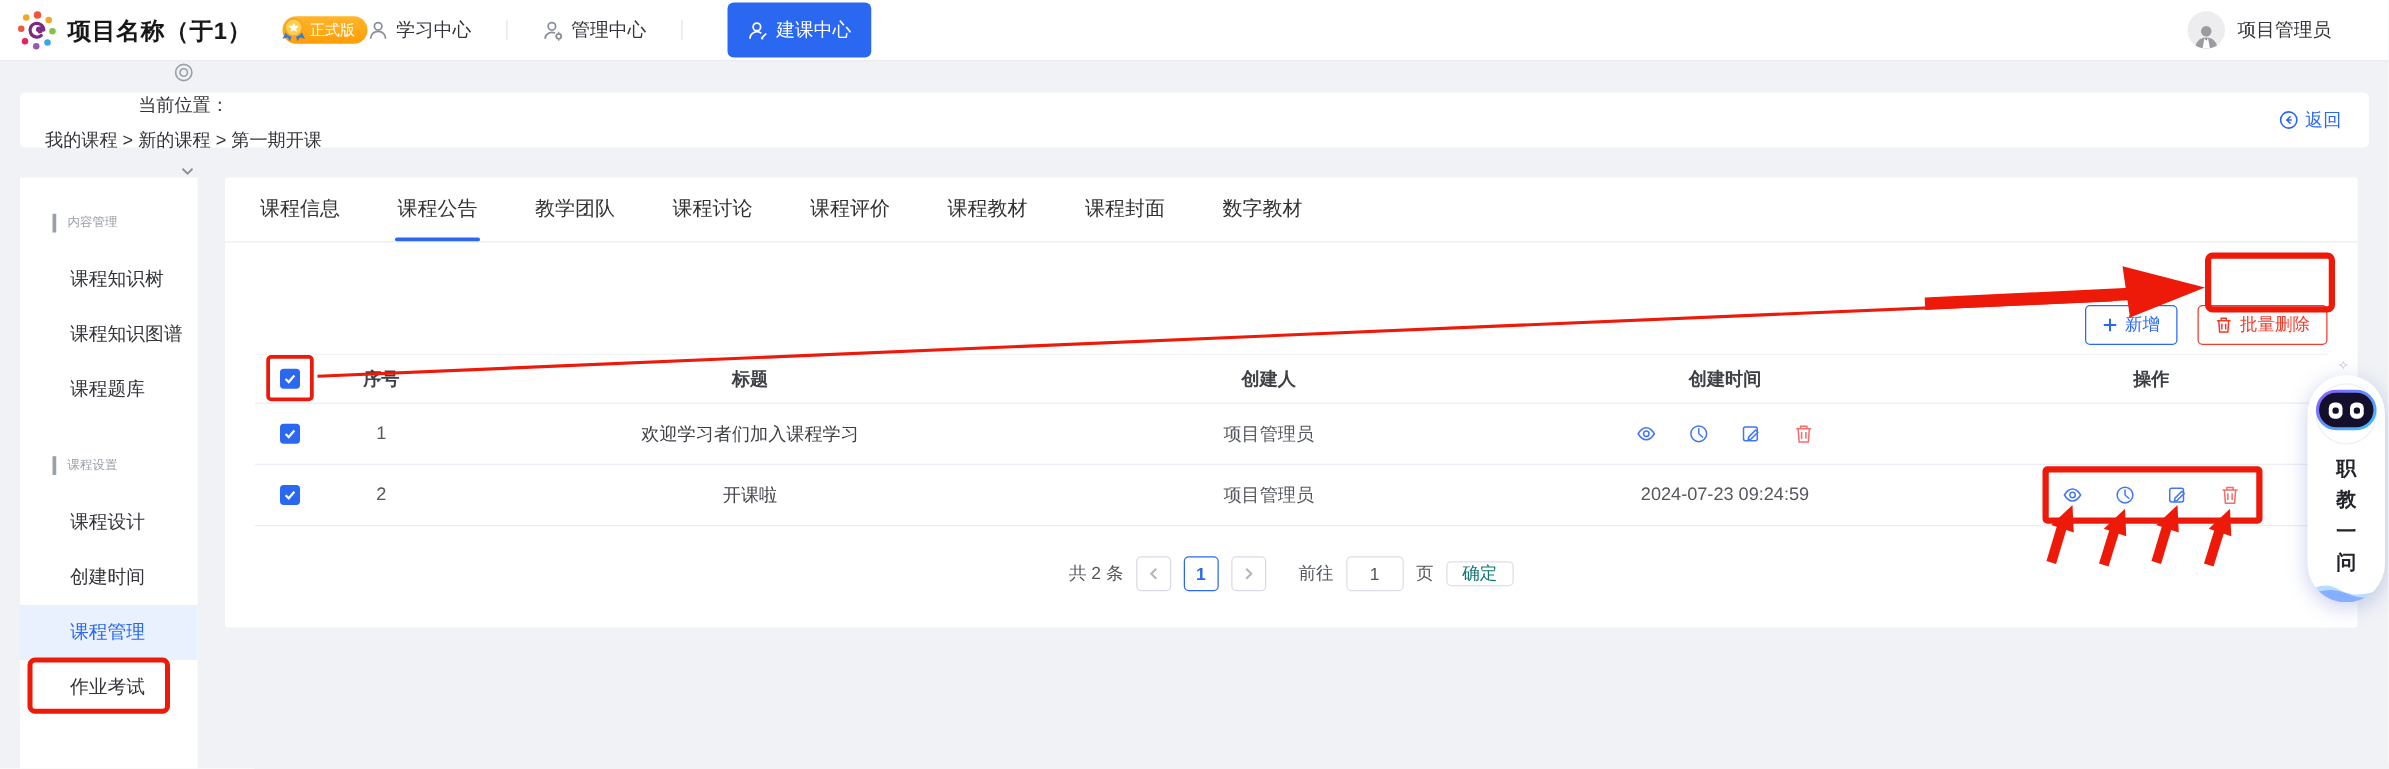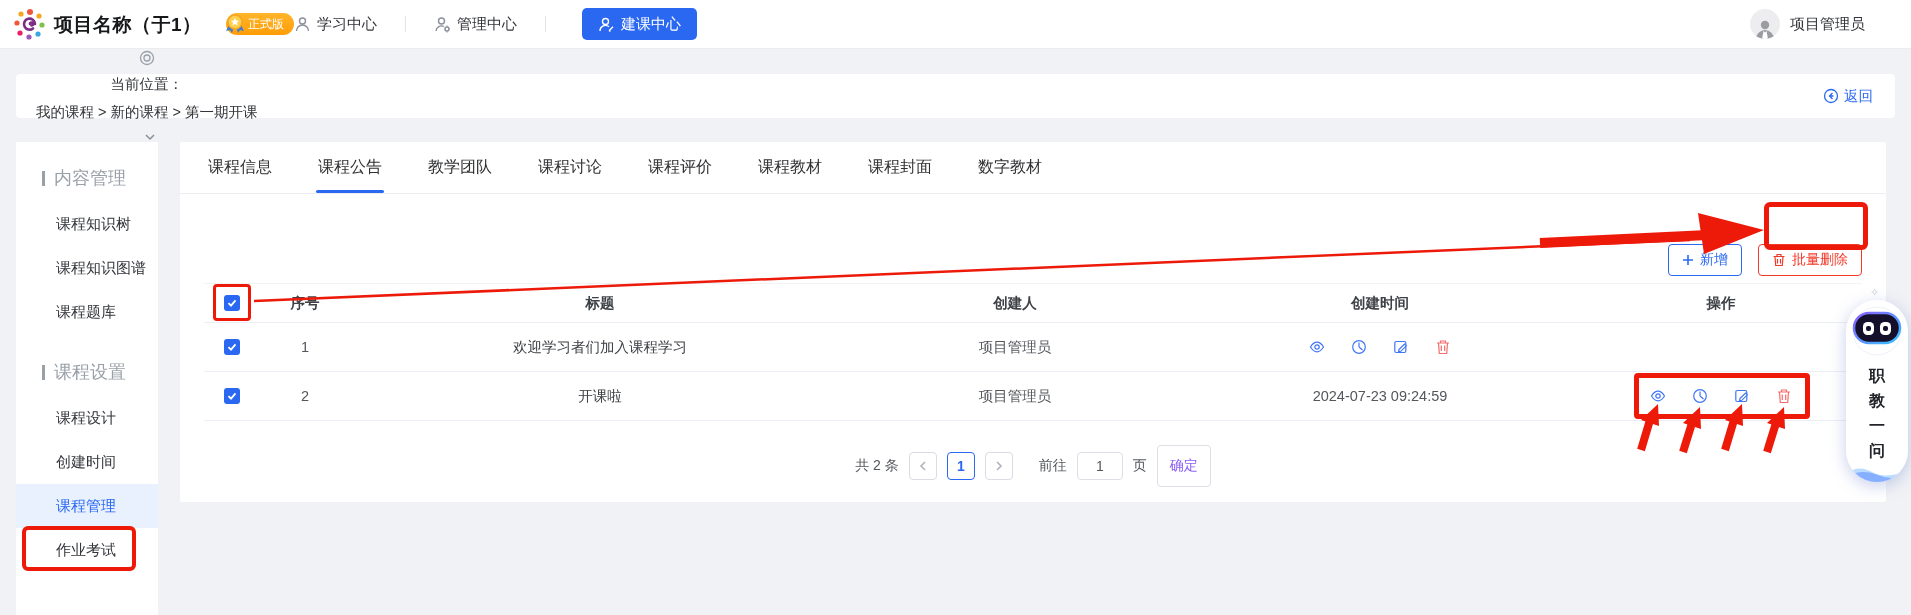--- a/index.html
+++ b/index.html
@@ -10,36 +10,36 @@
   .header { position:absolute; left:0; top:0; width:1911px; height:48px; background:#fff;
             box-shadow:0 1px 0 #ececf0; display:flex; align-items:center; z-index:5; }
   .logo { position:absolute; left:14px; top:8px; width:32px; height:32px; }
   .app-title { position:absolute; left:54px; top:12px; font-size:19px; font-weight:bold; color:#17181a; letter-spacing:.5px; }
   .badge { position:absolute; left:226px; top:13px; height:22px; background:linear-gradient(180deg,#ffb52a,#ff9d07);
            border-radius:11px; color:#fff; font-size:12px; line-height:22px; padding:0 10px 0 22px; }
   .badge svg { position:absolute; left:-3px; top:-1px; }
   .nav { position:absolute; left:280px; top:0; height:48px; display:flex; align-items:center; }
   .nav-item { display:flex; align-items:center; gap:6px; font-size:15px; color:#33353a; padding:0 14px; cursor:pointer; }
   .nav-divider { width:1px; height:16px; background:#e3e5e9; margin:0 14px; }
-  .nav-item.primary { background:#2a68f2; color:#fff; border-radius:5px; height:32px; margin-left:22px; padding:0 16px; }
+  .nav-item.primary { background:#2a68f2; color:#fff; border-radius:5px; height:44px; margin-left:22px; padding:0 16px; }
   .header-user { position:absolute; right:46px; top:0; height:48px; display:flex; align-items:center; gap:10px; }
   .avatar { width:30px; height:30px; border-radius:50%; background:#ededef; display:flex; align-items:flex-end; justify-content:center; overflow:hidden; }
   .user-name { font-size:15px; color:#33353a; }
 
   
   .crumb-bar { position:absolute; left:16px; top:74px; width:1879px; height:44px; background:#fff; border-radius:4px;
                display:flex; align-items:center; padding:0 20px; }
   .crumb-left { display:flex; align-items:center; gap:9px; font-size:14.5px; color:#33353a;flex-direction:column; }
   .crumb-caret { margin-left:6px; display:flex; }
   .back-link { position:absolute; right:22px; display:flex; align-items:center; gap:5px; color:#2a68f2; font-size:14.5px; cursor:pointer; }
 
   
   .sidebar { position:absolute; left:16px; top:142px; width:142px; height:473px; background:#fff; padding-top:22px; }
   .section-title { height:28px; margin-bottom:10px; display:flex; align-items:center; gap:9px; padding-left:26px;
-                   font-size:18px; color:#9aa0a8; }
+                   font-size:10px; color:#9aa0a8; }
   .section-title .bar { width:3px; height:15px; background:#9aa0a8; }
   .section-title.second { margin-top:24px; }
   .side-item { height:44px; line-height:44px; padding-left:40px; font-size:15px; color:#33353a; cursor:pointer; }
   .side-item.active { background:#e9f1fe; color:#2a68f2; }
 
   
   .panel { position:absolute; left:180px; top:142px; width:1706px; height:360px; background:#fff; border-radius:2px; }
   .tabs { height:52px; display:flex; align-items:stretch; gap:46px; padding:0 28px; border-bottom:1px solid #ebedf1; }
   .tab { display:flex; align-items:center; font-size:16px; color:#303133; cursor:pointer; position:relative; }
   .tab.active { font-weight:400; }
@@ -62,21 +62,21 @@
   .icon-btn { width:16px; height:16px; cursor:pointer; display:flex; }
 
   
   .pager { margin-top:24px; display:flex; align-items:center; justify-content:center; gap:10px; font-size:14px; color:#54575c; }
   .pg-btn { width:28px; height:28px; border:1px solid #d9dce5; border-radius:4px; background:#fff; display:flex;
             align-items:center; justify-content:center; cursor:pointer; }
   .pg-btn.current { border-color:#2a68f2; color:#2a68f2; font-weight:600; }
   .pg-goto { margin-left:16px; }
   .pg-input { width:46px; height:28px; border:1px solid #dcdfe6; border-radius:4px; text-align:center; font-size:14px;
               color:#54575c; outline:none; font-family:inherit; }
-  .pg-confirm { height:42px; padding:0 12px; border:1px solid #dcdfe6; border-radius:4px; background:#fff; color:#8b5cf6;
+  .pg-confirm { height:20px; padding:0 12px; border:1px solid #dcdfe6; border-radius:4px; background:#fff; color:#0f766e;
                 font-size:14px; cursor:pointer; font-family:inherit; }
 
   
   .assistant { position:absolute; left:1846px; top:300px; width:62px; height:182px; background:#fff; border-radius:31px;
                box-shadow:0 4px 16px rgba(96,118,200,.35); z-index:70; overflow:hidden; cursor:pointer;
                display:flex; flex-direction:column; align-items:center; padding-top:5px; }
   .assistant .chars { display:flex; flex-direction:column; align-items:center; margin-top:6px; }
   .assistant .chars span { font-size:16px; font-weight:600; color:#22242a; line-height:25px; }
   .assistant .wave { position:absolute; bottom:0; left:0; }
   .sparkle { position:absolute; left:1870px; top:286px; font-size:11px; color:#c3c8d2; z-index:71; }

